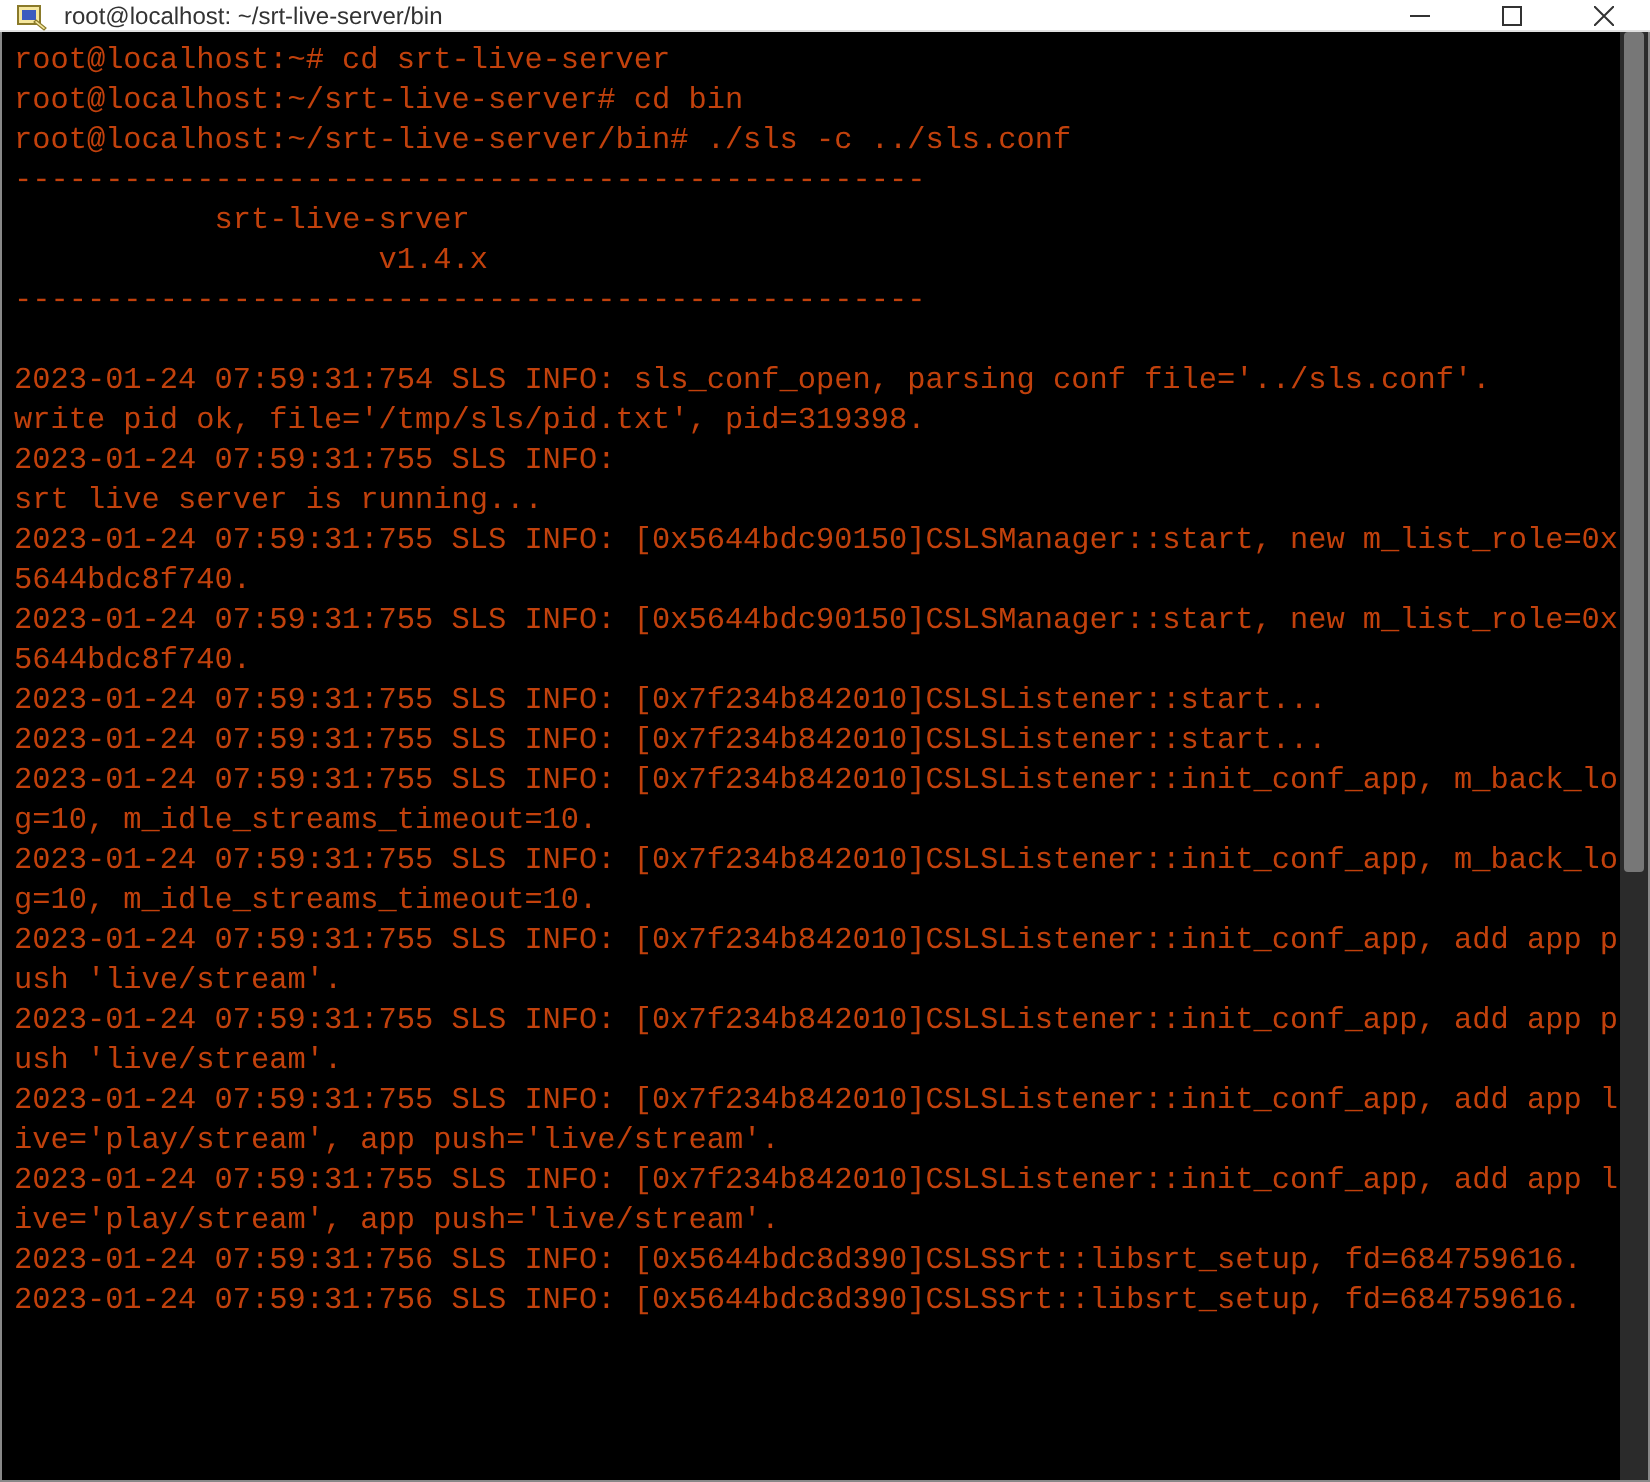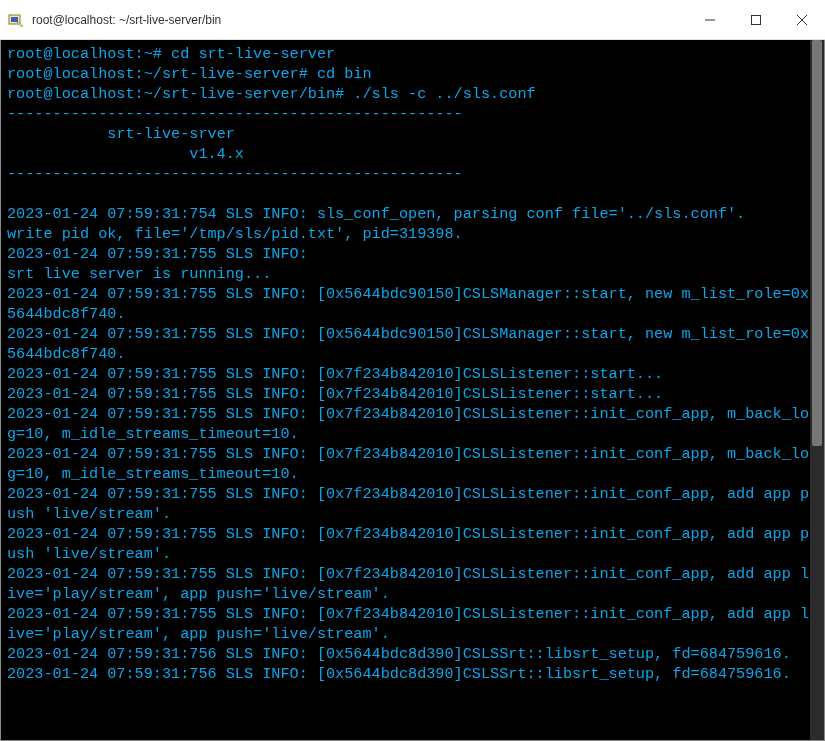--- a/index.html
+++ b/index.html
@@ -6,21 +6,21 @@
     body {
       font-family: "Segoe UI", Tahoma, sans-serif;
       background: #f0f0f0;
       width: 825px;
       height: 741px;
       overflow: hidden;
       display: flex;
       flex-direction: column;
     }
     .titlebar {
-      height: 40px;
+      height: 16px;
       background: #ffffff;
       display: flex;
       align-items: center;
       border-bottom: 1px solid #e0e0e0;
       user-select: none;
     }
     .titlebar-icon {
       width: 16px;
       height: 16px;
       margin: 0 8px;
@@ -54,21 +54,21 @@
       background: #000;
       position: relative;
       overflow: hidden;
       border: 1px solid #888;
       border-top: none;
     }
     .terminal {
       font-family: "Consolas", "Courier New", monospace;
       font-size: 15.2px;
       line-height: 20px;
-      color: #0ea5e9;
+      color: #c2410c;
       padding: 4px 6px;
       white-space: pre-wrap;
       word-break: break-all;
       height: 100%;
       overflow-y: auto;
     }
     .scrollbar {
       position: absolute;
       right: 0;
       top: 0;

